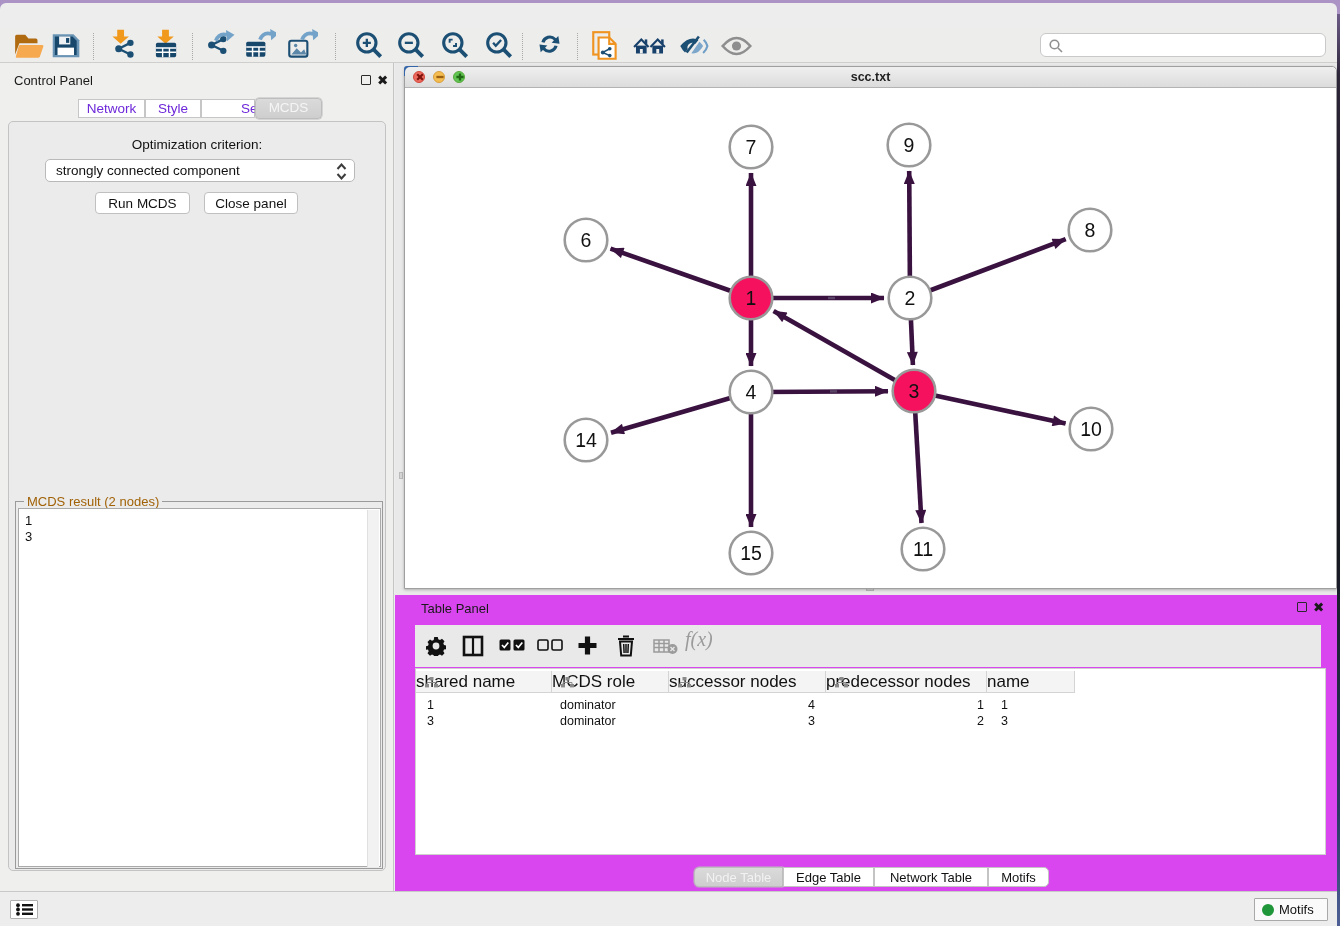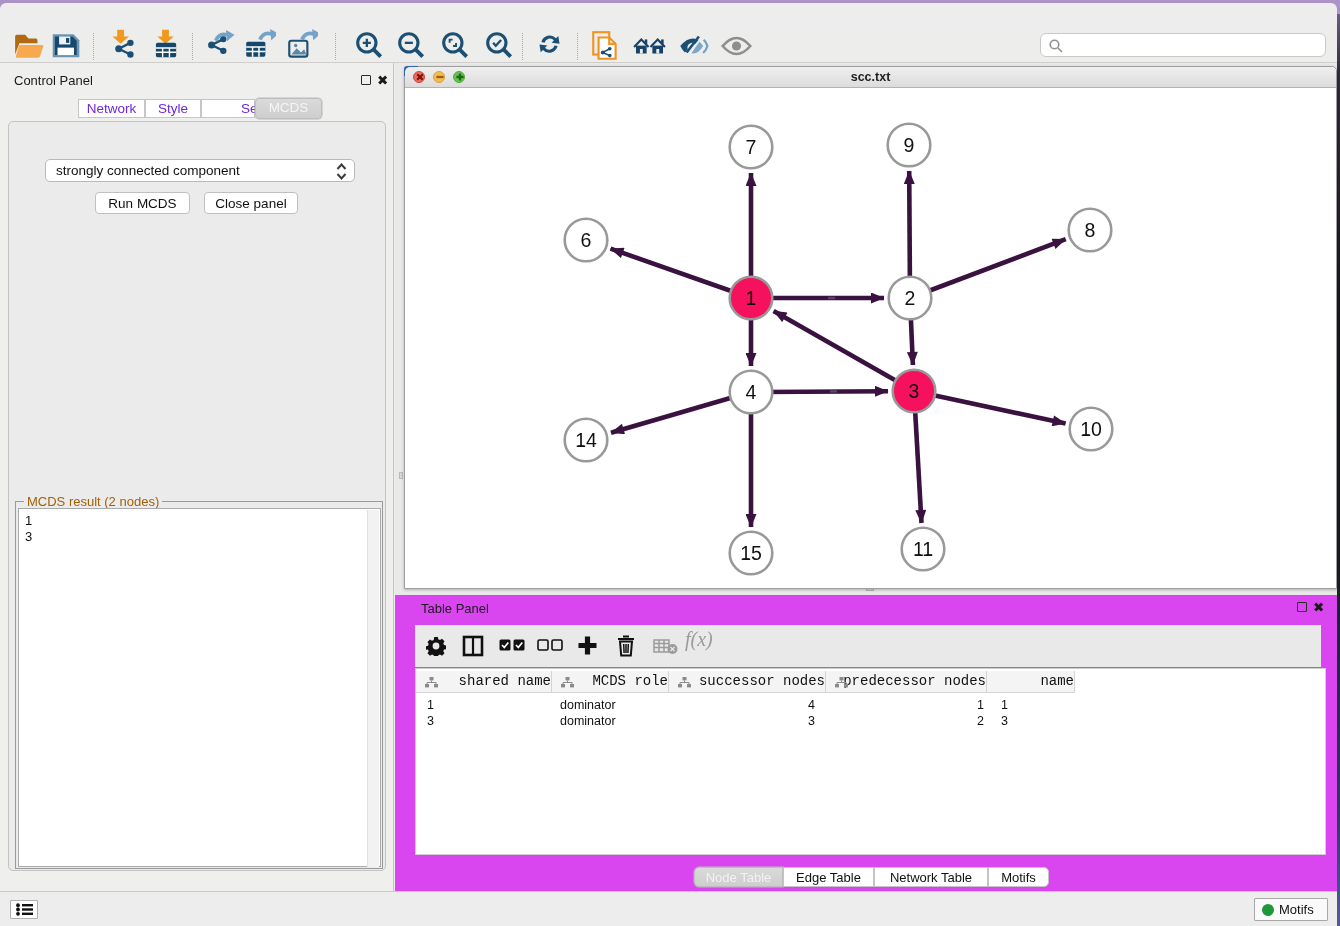--- a/index.html
+++ b/index.html
@@ -47,21 +47,21 @@
 #scctext { position:absolute; left:0; top:3px; width:100%; text-align:center; font-size:12.5px; font-weight:600; color:#222; }
 .tlc { position:absolute; top:3.5px; width:12px; height:12px; border-radius:50%; }
 #graphsvg { position:absolute; left:0; top:21px; }
 #sccscroll { position:absolute; left:471px; top:523.5px; width:8px; height:4px; background:#d4d4d4; border:1px solid #b8b8b8; }
 
 
 #tablepanel { position:absolute; left:395px; top:592px; width:942px; height:296px; background:#d946ef; }
 #tphead { position:absolute; left:26px; top:6px; font-size:13px; color:#1a1a1a; }
 #tptools { position:absolute; left:20px; top:30px; width:906px; height:42px; background:#e9e9e9; }
 #tbl { position:absolute; left:20px; top:73px; width:911px; height:187px; background:#fff; border:1px solid #cfcfcf; }
-.th { position:absolute; top:2px; height:22px; background:#f4f4f4; border-right:1px solid #d4d4d4; border-bottom:1px solid #d4d4d4; font-size:14px; color:#111; text-align:right; line-height:21px;font-family:Liberation Mono, monospace; }
+.th { position:absolute; top:2px; height:22px; background:#f4f4f4; border-right:1px solid #d4d4d4; border-bottom:1px solid #d4d4d4; font-size:17px; color:#111; text-align:left; line-height:21px; }
 .td { position:absolute; font-size:12.5px; color:#111; height:16px; line-height:16px; }
 #btabs { position:absolute; left:299px; top:272px; height:20px; }
 .btab { position:absolute; top:0; height:20px; background:#fff; border:1px solid #c4c4c4; font-size:13px; color:#111; text-align:center; line-height:20px; }
 
 
 #statusbar { position:absolute; left:0; top:888px; width:1337px; height:35px; background:#ededed; border-top:1px solid #c9c9c9; }
 #listbtn { position:absolute; left:10px; top:8px; width:28px; height:19px; background:#fff; border:1px solid #b0b0b0; border-radius:1px; }
 .btab.tabsel { background:linear-gradient(#dadada,#cecece); color:#f2f2f2; border:1px solid #bdbdbd; }
 #membtn { position:absolute; left:1254px; top:6px; width:74px; height:23px; background:#fafafa; border:1px solid #a9a9a9; border-radius:1px; font-size:13px; color:#111; }
 </style>
@@ -210,20 +210,21 @@
     <div id="ctrlhead">Control Panel</div>
     <div class="fltbox" style="left:361px; top:12px;"></div>
     <div class="panebtns" style="left:377px; top:9px;">✖</div>
     <div id="tabs">
       <div class="tab" style="left:0; width:67px;">Network</div>
       <div class="tab" style="left:67px; width:56px;">Style</div>
       <div class="tab" style="left:123px; width:54px;padding-left:39px;">Select</div>
       <div class="tab tabsel" style="left:177px; width:67px; top:-1px; height:21px;">MCDS</div>
     </div>
     <div id="tabbox">
+      <div id="optlabel">Optimization criterion:</div>
       <div id="combo">strongly connected component<svg width="11" height="17" viewBox="0 0 11 17" style="position:absolute; right:7px; top:3px;">
             <path d="M1.5 6 L5.5 1.5 L9.5 6 M1.5 11 L5.5 15.5 L9.5 11" stroke="#3c3c3c" stroke-width="2" fill="none"></path>
           </svg></div>
       <div class="cbtn" style="left:86px; width:95px;">Run MCDS</div>
       <div class="cbtn" style="left:195px; width:94px;">Close panel</div>
       <div id="fieldset">
         <div id="fslegend">MCDS result (2 nodes)</div>
         <div id="fsarea">1<br>3<div id="fsscroll"></div></div>
       </div>
     </div>

